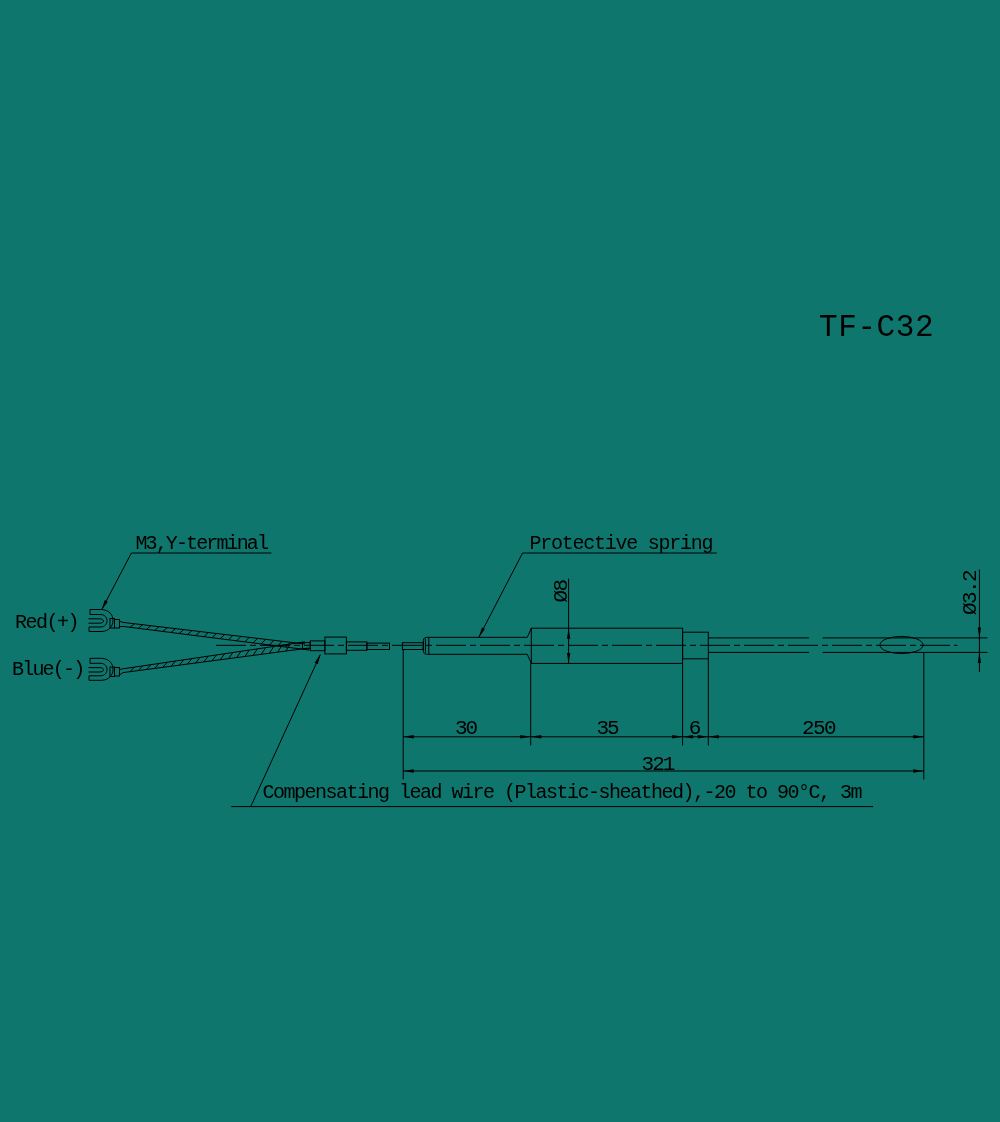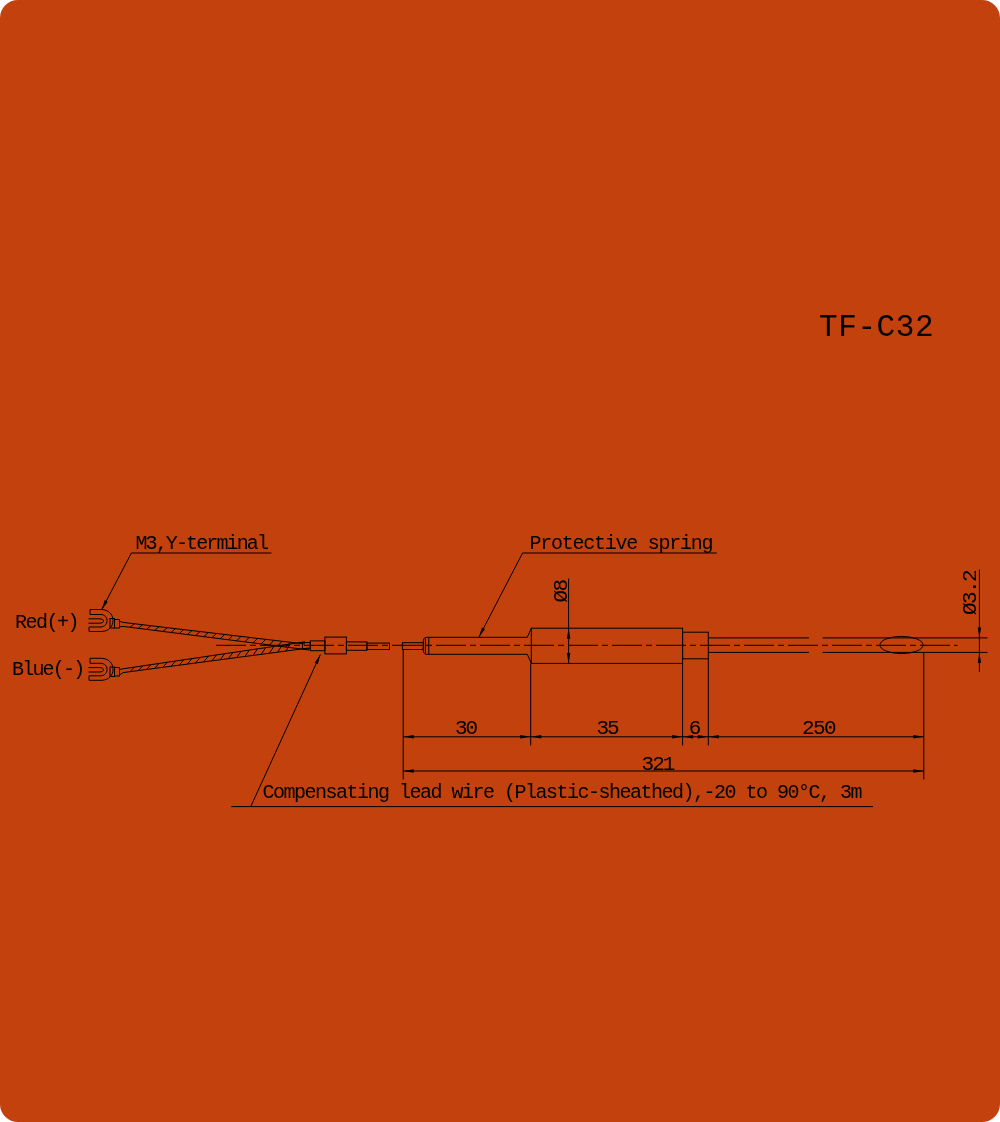--- a/index.html
+++ b/index.html
@@ -1,16 +1,16 @@
 <!DOCTYPE html>
 <html><head>
 <meta charset="utf-8">
 <style>
   html,body{margin:0;padding:0;background:#fff;}
-  .page{position:relative;width:1000px;height:1122px;background:#c2410c;overflow:hidden;border-radius:18px;}
+  .page{position:relative;width:1000px;height:1122px;background:#0f766e;overflow:hidden;}
   text{font-family:"Liberation Mono", monospace;fill:#000;}
 </style>
 </head>
 <body>
 <div class="page">
 <svg width="1000" height="1122" viewBox="0 0 1000 1122" xmlns="http://www.w3.org/2000/svg">
 <g stroke="#000" stroke-width="1" fill="none">
 
 <text x="819" y="336" font-size="31" letter-spacing="0.6" stroke="none" fill="#000">TF-C32</text>
 

